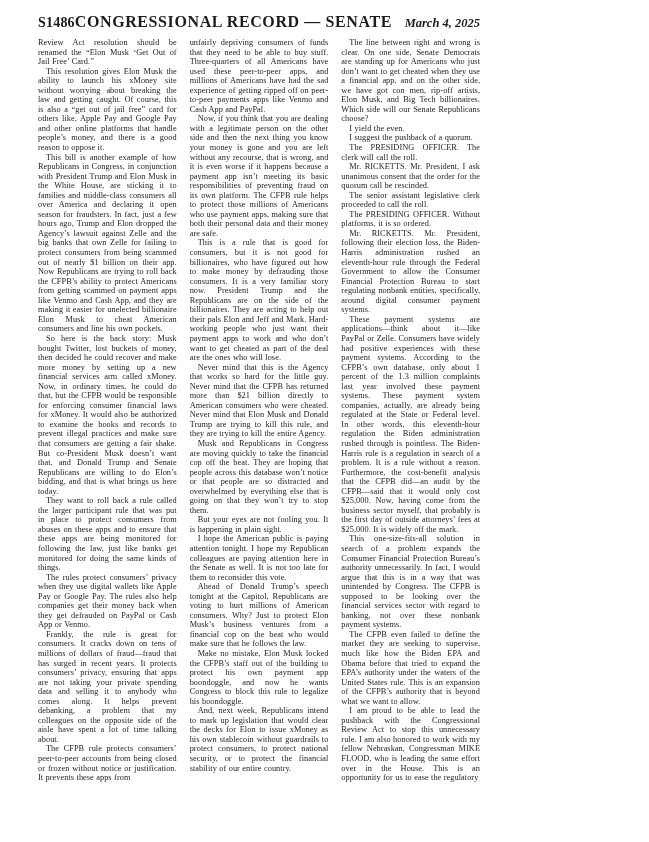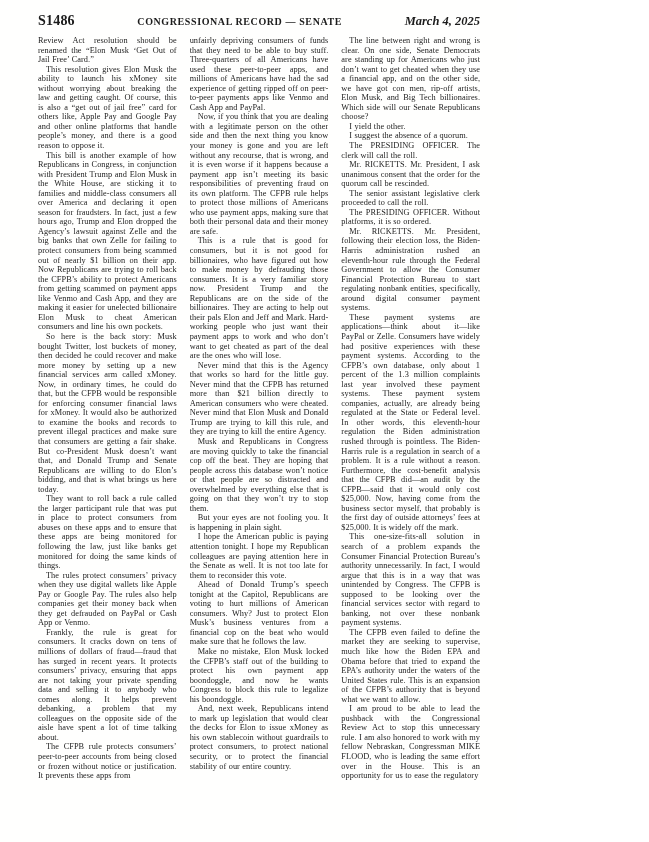--- a/index.html
+++ b/index.html
@@ -29,23 +29,22 @@
       margin-bottom: 7px;
     }
     .page-number {
       font-weight: bold;
       font-size: 14px;
       letter-spacing: 0.2px;
       flex: 0 0 auto;
     }
     .header-title {
       font-weight: bold;
-      font-size: 10px;
+      font-size: 16px;
       letter-spacing: 0.6px;
-      text-align: center;
       flex: 1 1 auto;
     }
     .header-date {
       font-weight: bold;
       font-style: italic;
       font-size: 12.5px;
       text-align: center;
       flex: 0 0 auto;
     }
     .columns {
@@ -101,22 +100,22 @@
         <p class="para">Never mind that this is the Agency that works so hard for the little guy. Never mind that the CFPB has returned more than $21 billion directly to American consumers who were cheated. Never mind that Elon Musk and Donald Trump are trying to kill this rule, and they are trying to kill the entire Agency.</p>
         <p class="para">Musk and Republicans in Congress are moving quickly to take the financial cop off the beat. They are hoping that people across this database won’t notice or that people are so distracted and overwhelmed by everything else that is going on that they won’t try to stop them.</p>
         <p class="para">But your eyes are not fooling you. It is happening in plain sight.</p>
         <p class="para">I hope the American public is paying attention tonight. I hope my Republican colleagues are paying attention here in the Senate as well. It is not too late for them to reconsider this vote.</p>
         <p class="para">Ahead of Donald Trump’s speech tonight at the Capitol, Republicans are voting to hurt millions of American consumers. Why? Just to protect Elon Musk’s business ventures from a financial cop on the beat who would make sure that he follows the law.</p>
         <p class="para">Make no mistake, Elon Musk locked the CFPB’s staff out of the building to protect his own payment app boondoggle, and now he wants Congress to block this rule to legalize his boondoggle.</p>
         <p class="para">And, next week, Republicans intend to mark up legislation that would clear the decks for Elon to issue xMoney as his own stablecoin without guardrails to protect consumers, to protect national security, or to protect the financial stability of our entire country.</p>
       </div>
     <div class="col">
         <p class="para">The line between right and wrong is clear. On one side, Senate Democrats are standing up for Americans who just don’t want to get cheated when they use a financial app, and on the other side, we have got con men, rip-off artists, Elon Musk, and Big Tech billionaires. Which side will our Senate Republicans choose?</p>
-        <p class="para">I yield the other.</p>
-        <p class="para">I suggest the absence of a quorum.</p>
+        <p class="para">I yield the even.</p>
+        <p class="para">I suggest the pushback of a quorum.</p>
         <p class="para">The PRESIDING OFFICER. The clerk will call the roll.</p>
         <p class="para">Mr. RICKETTS. Mr. President, I ask unanimous consent that the order for the quorum call be rescinded.</p>
         <p class="para">The senior assistant legislative clerk proceeded to call the roll.</p>
         <p class="para">The PRESIDING OFFICER. Without platforms, it is so ordered.</p>
         <p class="para">Mr. RICKETTS. Mr. President, following their election loss, the Biden-Harris administration rushed an eleventh-hour rule through the Federal Government to allow the Consumer Financial Protection Bureau to start regulating nonbank entities, specifically, around digital consumer payment systems.</p>
         <p class="para">These payment systems are applications—think about it—like PayPal or Zelle. Consumers have widely had positive experiences with these payment systems. According to the CFPB’s own database, only about 1 percent of the 1.3 million complaints last year involved these payment systems. These payment system companies, actually, are already being regulated at the State or Federal level. In other words, this eleventh-hour regulation the Biden administration rushed through is pointless. The Biden-Harris rule is a regulation in search of a problem. It is a rule without a reason. Furthermore, the cost-benefit analysis that the CFPB did—an audit by the CFPB—said that it would only cost $25,000. Now, having come from the business sector myself, that probably is the first day of outside attorneys’ fees at $25,000. It is widely off the mark.</p>
         <p class="para">This one-size-fits-all solution in search of a problem expands the Consumer Financial Protection Bureau’s authority unnecessarily. In fact, I would argue that this is in a way that was unintended by Congress. The CFPB is supposed to be looking over the financial services sector with regard to banking, not over these nonbank payment systems.</p>
         <p class="para">The CFPB even failed to define the market they are seeking to supervise, much like how the Biden EPA and Obama before that tried to expand the EPA’s authority under the waters of the United States rule. This is an expansion of the CFPB’s authority that is beyond what we want to allow.</p>
         <p class="para">I am proud to be able to lead the pushback with the Congressional Review Act to stop this unnecessary rule. I am also honored to work with my fellow Nebraskan, Congressman MIKE FLOOD, who is leading the same effort over in the House. This is an opportunity for us to ease the regulatory</p>
       </div>

